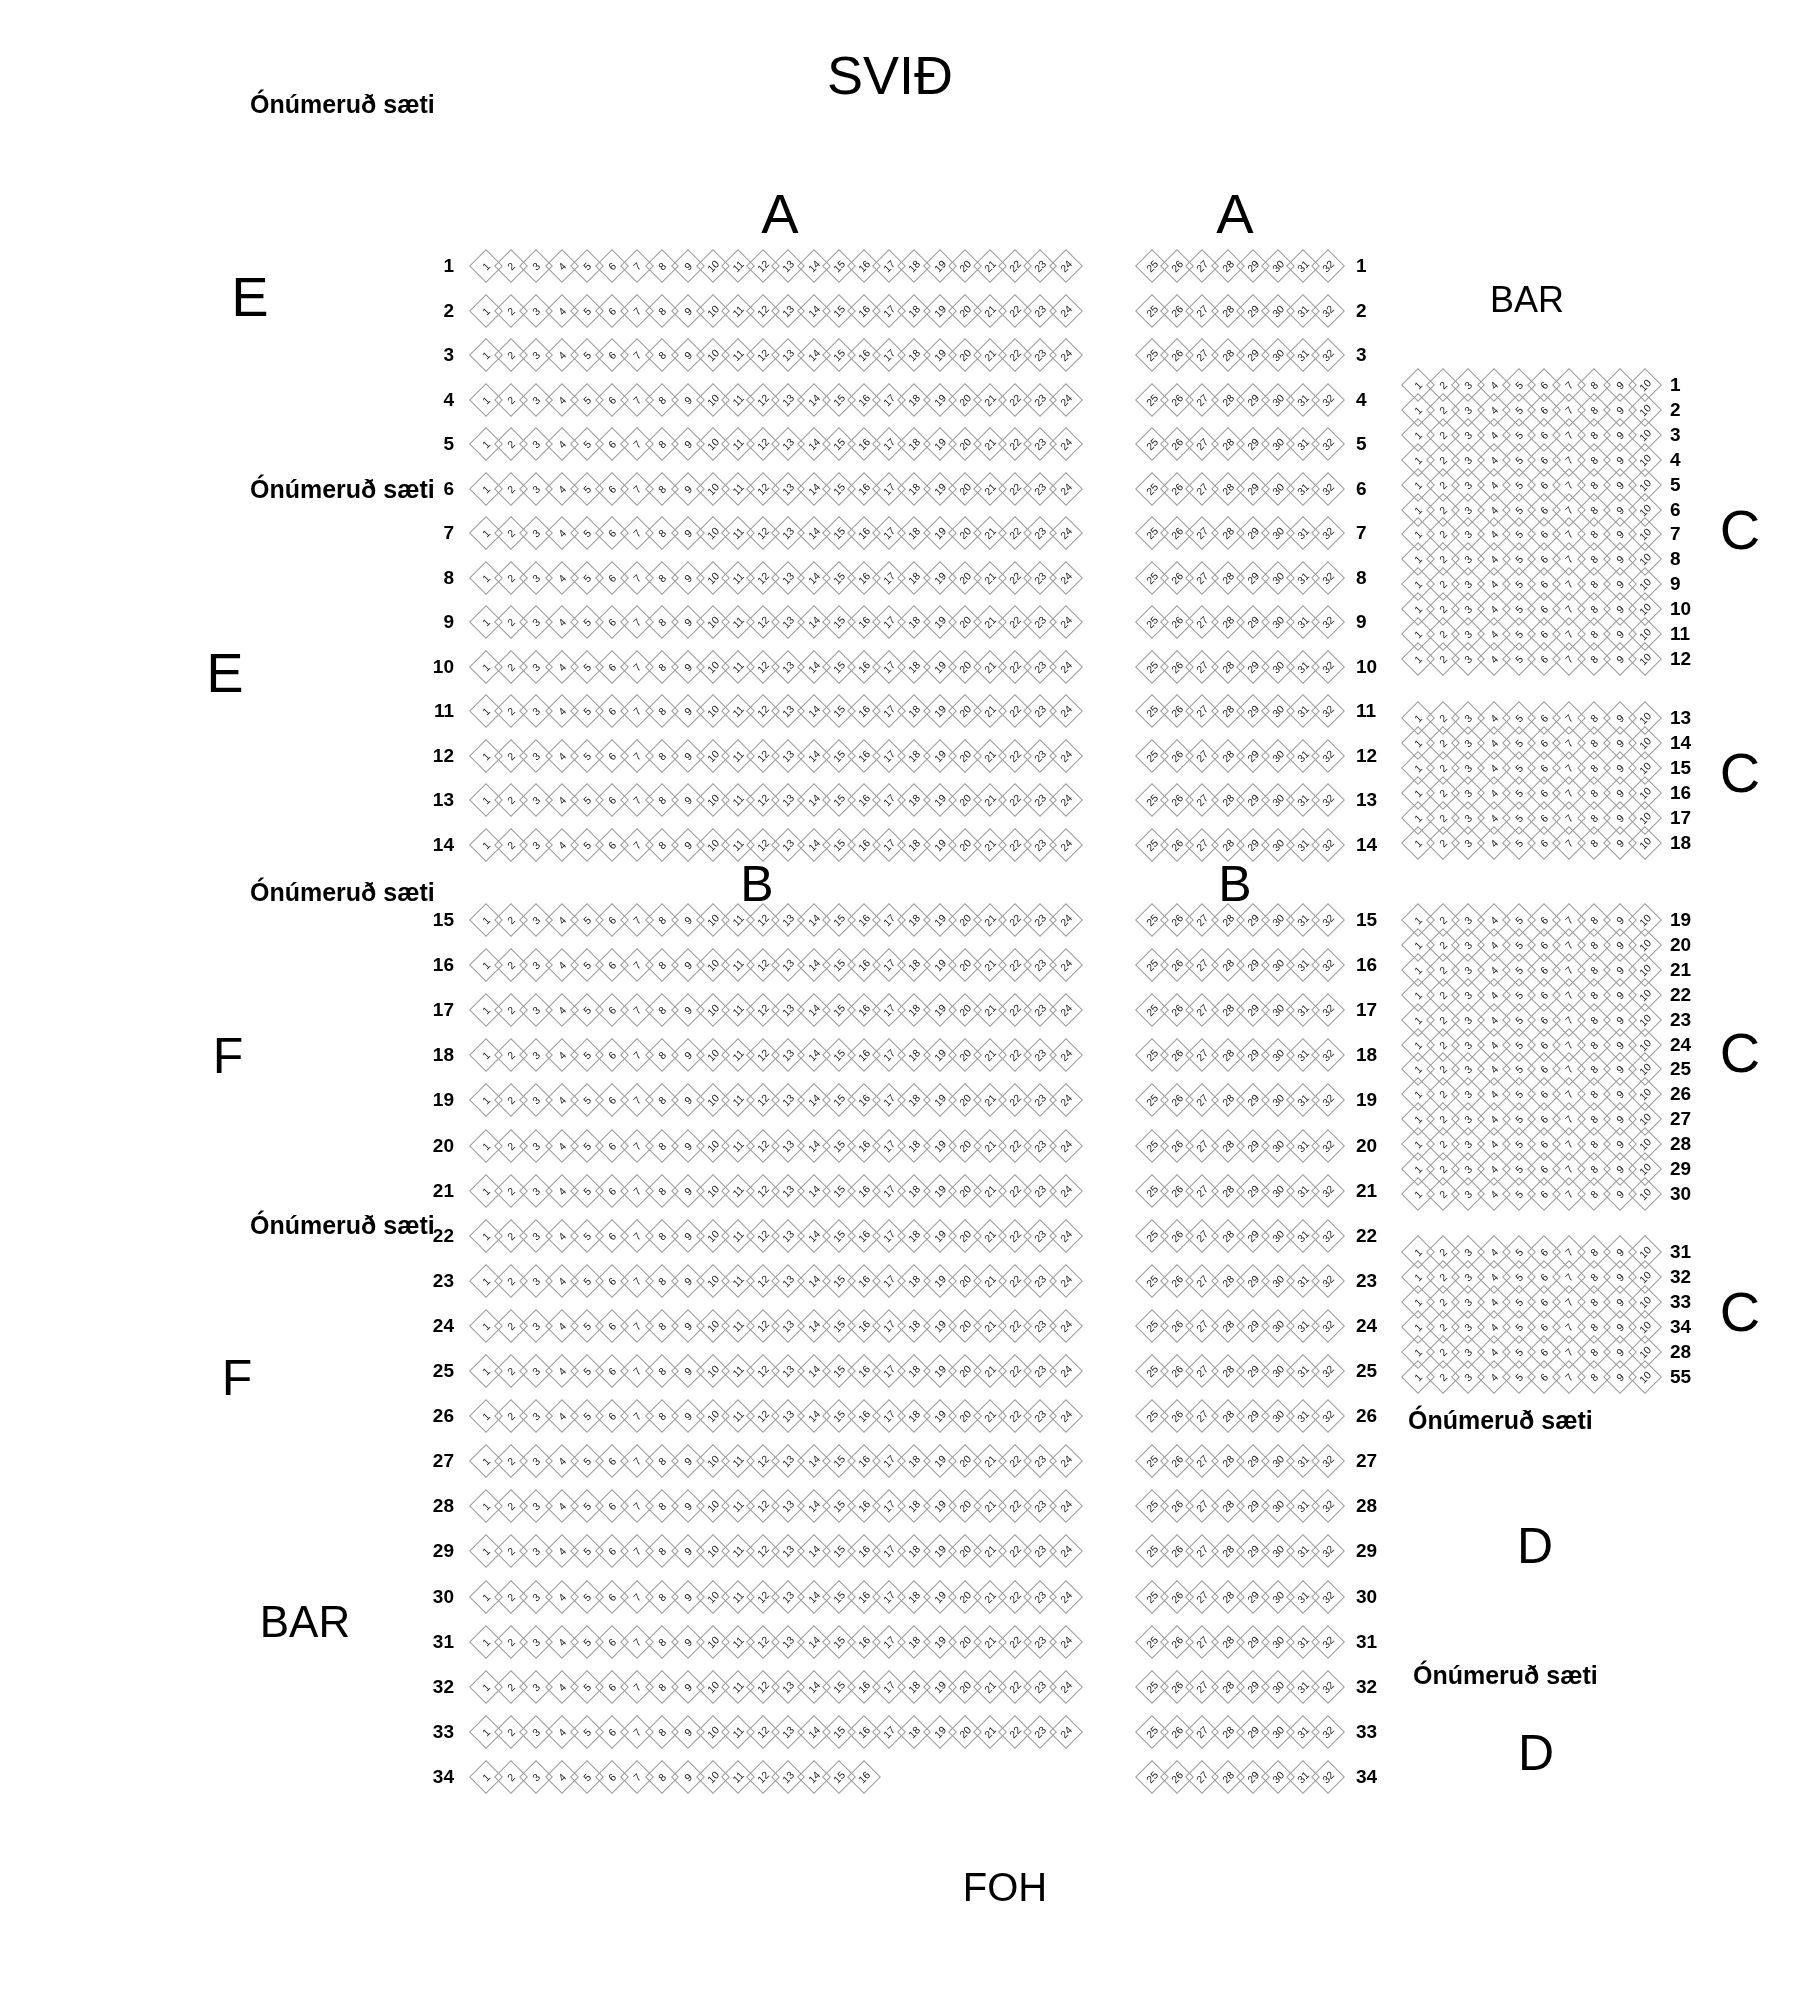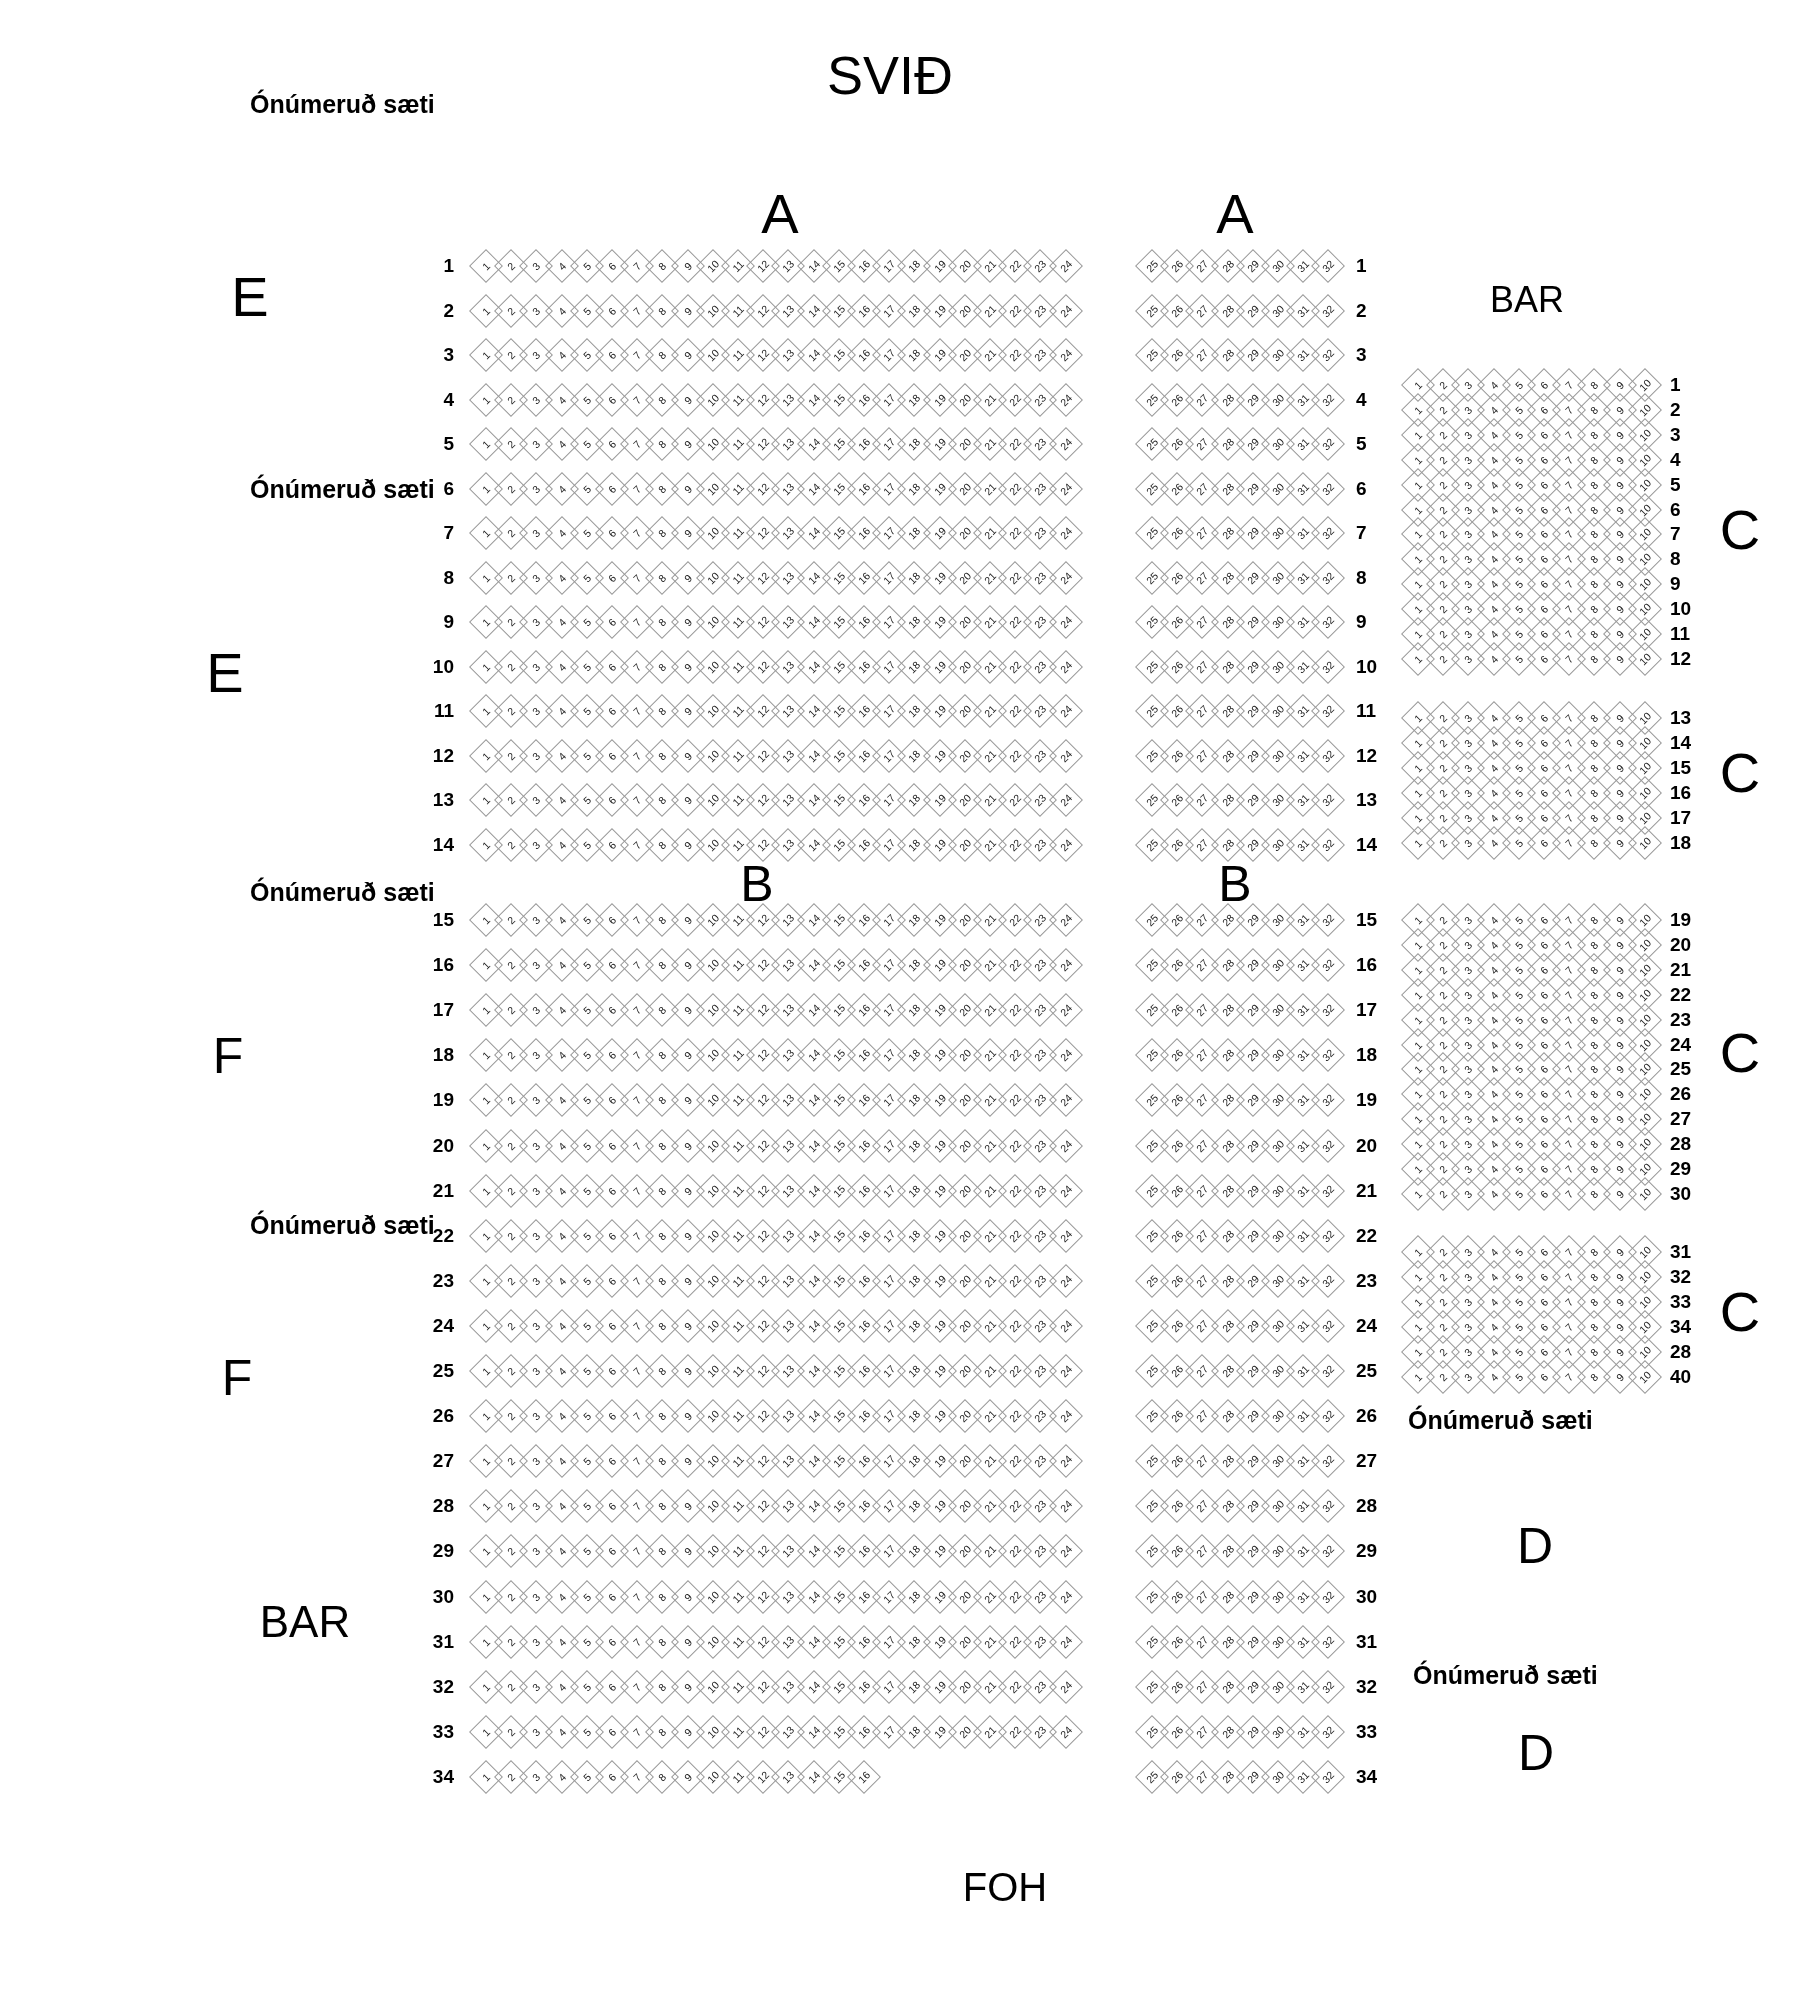--- a/index.html
+++ b/index.html
@@ -1590,21 +1590,21 @@
       <div class="seat" style="left: 1406px; top: 1339.6px;">1</div>
       <div class="seat" style="left: 1431.2px; top: 1339.6px;">2</div>
       <div class="seat" style="left: 1456.4px; top: 1339.6px;">3</div>
       <div class="seat" style="left: 1481.6px; top: 1339.6px;">4</div>
       <div class="seat" style="left: 1506.8px; top: 1339.6px;">5</div>
       <div class="seat" style="left: 1532px; top: 1339.6px;">6</div>
       <div class="seat" style="left: 1557.2px; top: 1339.6px;">7</div>
       <div class="seat" style="left: 1582.4px; top: 1339.6px;">8</div>
       <div class="seat" style="left: 1607.6px; top: 1339.6px;">9</div>
       <div class="seat" style="left: 1632.8px; top: 1339.6px;">10</div>
-      <div class="row-label" style="left: 1670px; width: 58px; top: 1366.5px; text-align: left;">40</div>
+      <div class="row-label" style="left: 1670px; width: 58px; top: 1366.5px; text-align: left;">55</div>
       <div class="seat" style="left: 1406px; top: 1364.5px;">1</div>
       <div class="seat" style="left: 1431.2px; top: 1364.5px;">2</div>
       <div class="seat" style="left: 1456.4px; top: 1364.5px;">3</div>
       <div class="seat" style="left: 1481.6px; top: 1364.5px;">4</div>
       <div class="seat" style="left: 1506.8px; top: 1364.5px;">5</div>
       <div class="seat" style="left: 1532px; top: 1364.5px;">6</div>
       <div class="seat" style="left: 1557.2px; top: 1364.5px;">7</div>
       <div class="seat" style="left: 1582.4px; top: 1364.5px;">8</div>
       <div class="seat" style="left: 1607.6px; top: 1364.5px;">9</div>
       <div class="seat" style="left: 1632.8px; top: 1364.5px;">10</div>

